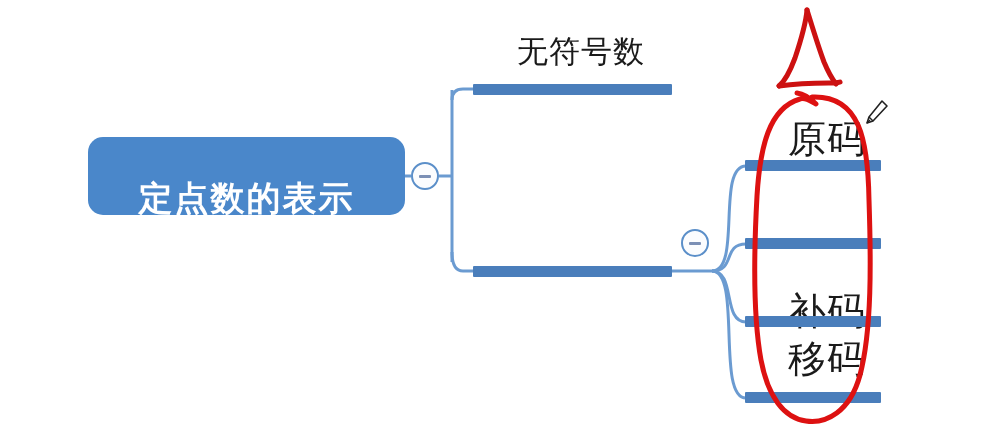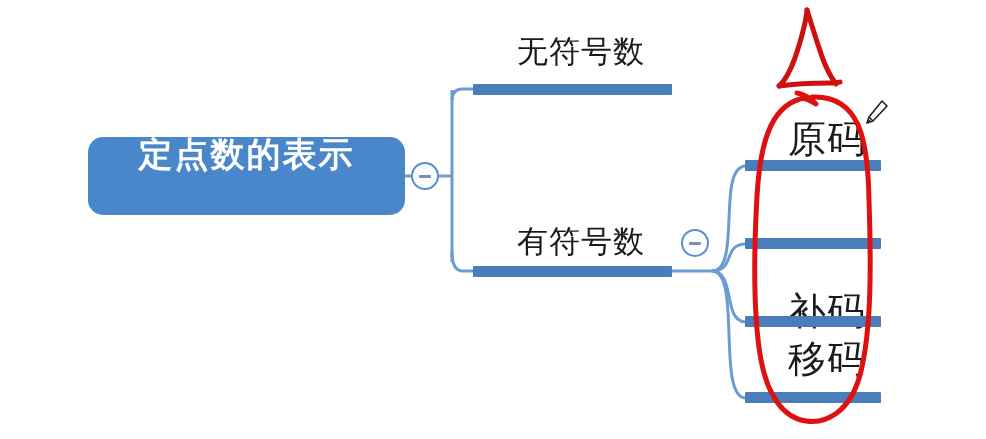--- a/index.html
+++ b/index.html
@@ -26,21 +26,21 @@
   
   .root-node {
     position: absolute;
     left: 88px;
     top: 137px;
     width: 317px;
     height: 78px;
     background: #4a87ca;
     border-radius: 15px;
     display: flex;
-    align-items: flex-start;
+    align-items: flex-end;
     justify-content: center;
     box-sizing: border-box;
   }
   .root-label {
     color: #ffffff;
     font-size: 34px;
     font-weight: bold;
     letter-spacing: 2px;
     line-height: 1;
     white-space: nowrap;
@@ -154,21 +154,20 @@
     <span class="root-label">定点数的表示</span>
   </div>
 
   <div class="collapse-circle collapse-root">
     <span class="minus"></span>
   </div>
 
   <div class="node-label label-unsigned">无符号数</div>
   <div class="bar bar-unsigned"></div>
 
-  <div class="node-label label-signed">有符号数</div>
   <div class="bar bar-signed"></div>
 
   <div class="collapse-circle collapse-signed">
     <span class="minus"></span>
   </div>
 
   <div class="node-label leaf-label label-yuan">原码</div>
   <div class="bar bar-leaf bar-yuan"></div>
 
   <div class="bar bar-leaf bar-fan"></div>

